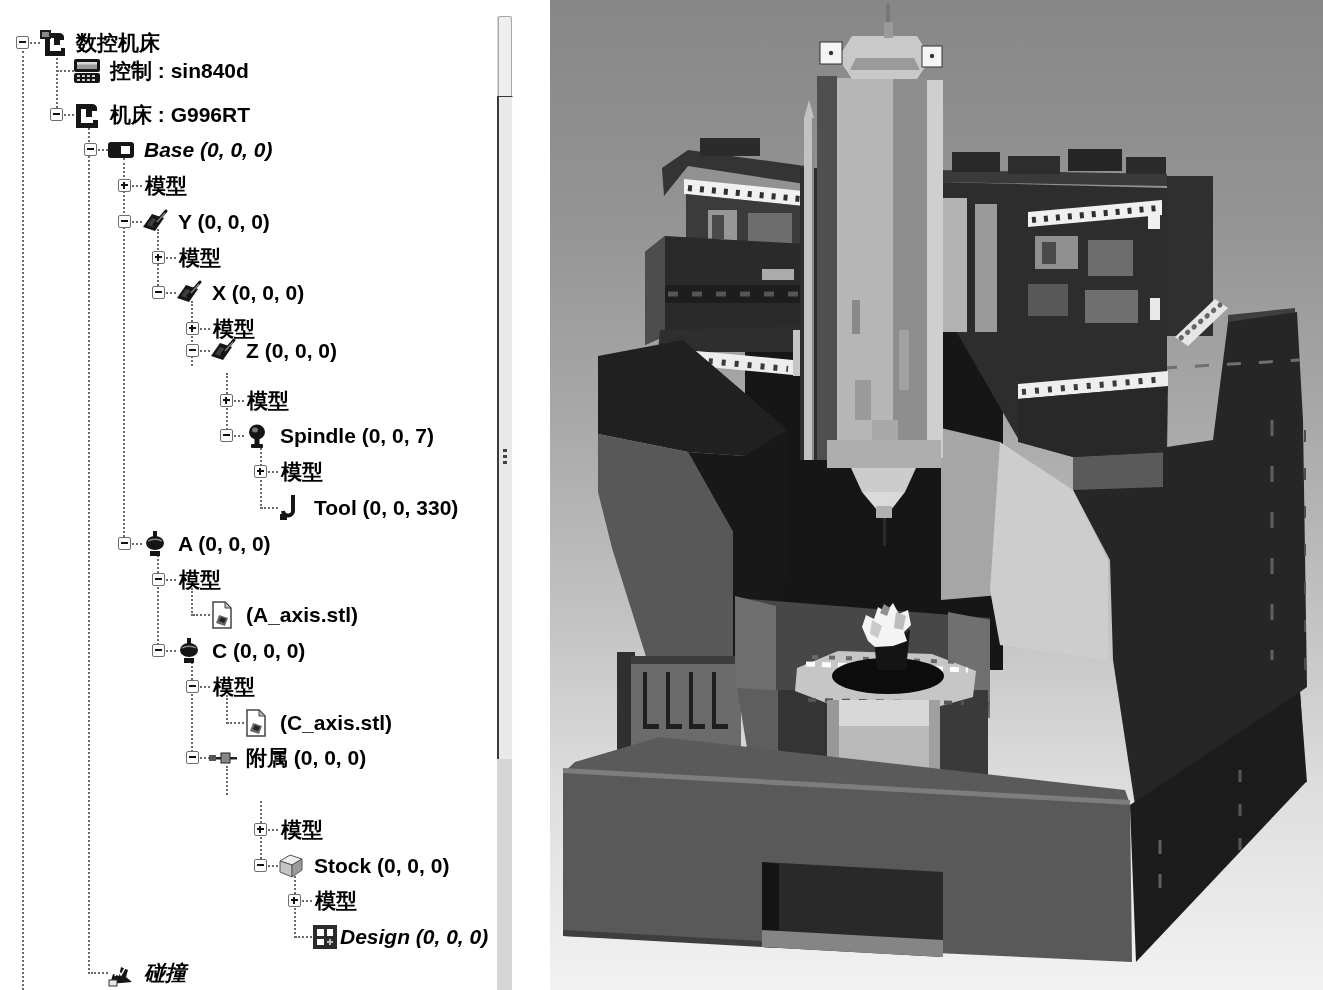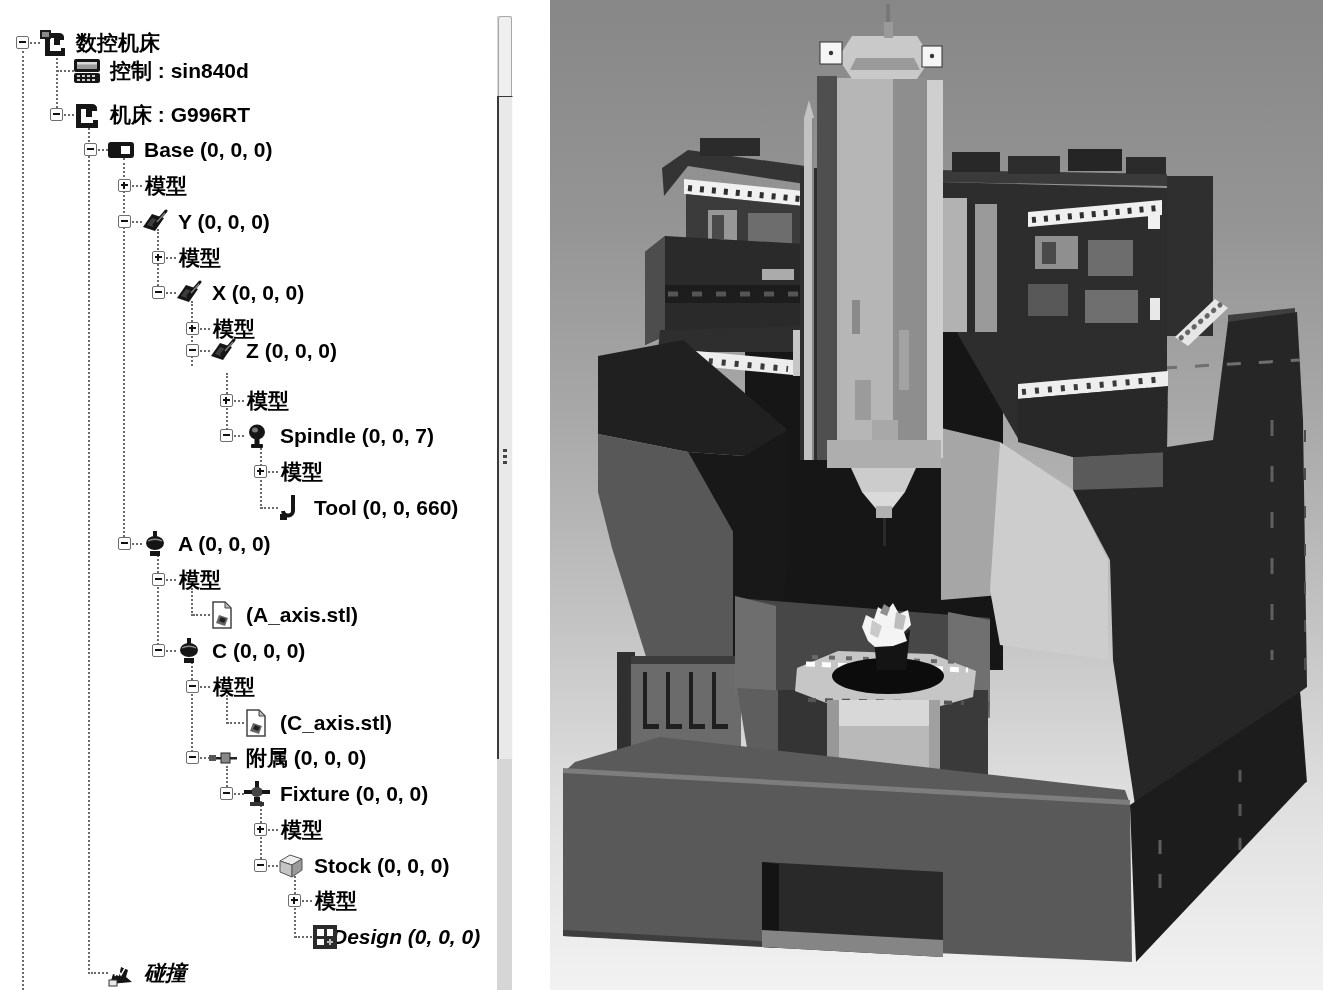--- a/index.html
+++ b/index.html
@@ -99,21 +99,21 @@
     <div class="tree-row" style="top: 132px;">
       <div class="hd" style="left: 91px;"></div>
       <div class="tg" style="left: 84px;"></div>
       <span class="ic" style="left: 106px;">
         <svg viewBox="0 0 30 30">
           <rect x="2" y="7" width="26" height="16" rx="3" fill="#151515"></rect>
           <rect x="6" y="11" width="18" height="8" fill="#ffffff"></rect>
           <rect x="6" y="11" width="9" height="8" fill="#151515"></rect>
         </svg>
       </span>
-      <span class="lbl" style="left: 144px;">Base (0, 0, 0)</span>
+      <span class="lbl" style="left: 144px; font-style: italic;">Base (0, 0, 0)</span>
     </div>
     <div class="tree-row" style="top: 168px;">
       <div class="hd" style="left: 125px;"></div>
       <div class="tg plus" style="left: 118px;"></div>
       <span class="lbl u" style="left: 145px;">模型</span>
     </div>
     <div class="tree-row" style="top: 204px;">
       <div class="hd" style="left: 125px;"></div>
       <div class="tg" style="left: 118px;"></div>
       <span class="ic" style="left: 140px;">
@@ -186,21 +186,21 @@
       <span class="lbl u" style="left: 281px;">模型</span>
     </div>
     <div class="tree-row" style="top: 490px;">
       <div class="hd" style="left: 261px;"></div>
       <span class="ic" style="left: 276px;">
         <svg viewBox="0 0 30 30">
           <path d="M17 2 v15 a5 5 0 0 1 -10 1" fill="none" stroke="#151515" stroke-width="4"></path>
           <rect x="4" y="21" width="7" height="6" fill="#151515"></rect>
         </svg>
       </span>
-      <span class="lbl" style="left: 314px;">Tool (0, 0, 660)</span>
+      <span class="lbl" style="left: 314px;">Tool (0, 0, 330)</span>
     </div>
     <div class="tree-row" style="top: 526px;">
       <div class="hd" style="left: 125px;"></div>
       <div class="tg" style="left: 118px;"></div>
       <span class="ic" style="left: 140px;">
         <svg viewBox="0 0 30 30">
           <rect x="13" y="2" width="4" height="7" fill="#151515"></rect>
           <ellipse cx="15" cy="14" rx="9" ry="7" fill="#151515"></ellipse>
           <path d="M8 12 a9 5 0 0 1 14 0" stroke="#888888" stroke-width="1.5" fill="none"></path>
           <rect x="10" y="22" width="10" height="5" fill="#151515"></rect>
@@ -260,35 +260,20 @@
       <div class="tg" style="left: 186px;"></div>
       <span class="ic" style="left: 208px;">
         <svg viewBox="0 0 30 30">
           <rect x="1" y="12" width="7" height="6" fill="#555555"></rect>
           <rect x="8" y="14" width="5" height="2.5" fill="#222222"></rect>
           <rect x="13" y="10" width="9" height="10" fill="#888888" stroke="#222222"></rect>
           <rect x="22" y="14" width="7" height="2.5" fill="#222222"></rect>
         </svg>
       </span>
       <span class="lbl" style="left: 246px;">附属 (0, 0, 0)</span>
-    </div>
-    <div class="tree-row" style="top: 776px;">
-      <div class="hd" style="left: 227px;"></div>
-      <div class="tg" style="left: 220px;"></div>
-      <span class="ic" style="left: 242px;">
-        <svg viewBox="0 0 30 30">
-          <rect x="13" y="2" width="4" height="7" fill="#151515"></rect>
-          <ellipse cx="15" cy="13" rx="6" ry="5" fill="#444444"></ellipse>
-          <rect x="2" y="11" width="8" height="4" fill="#151515"></rect>
-          <rect x="20" y="11" width="8" height="4" fill="#151515"></rect>
-          <rect x="12" y="18" width="6" height="5" fill="#151515"></rect>
-          <rect x="8" y="23" width="14" height="4" fill="#333333"></rect>
-        </svg>
-      </span>
-      <span class="lbl" style="left: 280px;">Fixture (0, 0, 0)</span>
     </div>
     <div class="tree-row" style="top: 812px;">
       <div class="hd" style="left: 261px;"></div>
       <div class="tg plus" style="left: 254px;"></div>
       <span class="lbl u" style="left: 281px;">模型</span>
     </div>
     <div class="tree-row" style="top: 848px;">
       <div class="hd" style="left: 261px;"></div>
       <div class="tg" style="left: 254px;"></div>
       <span class="ic" style="left: 276px;">
@@ -309,21 +294,21 @@
       <div class="hd" style="left: 295px;"></div>
       <span class="ic" style="left: 310px;">
         <svg viewBox="0 0 30 30">
           <rect x="3" y="3" width="24" height="24" fill="#2b2b2b"></rect>
           <rect x="7" y="7" width="7" height="7" fill="#ffffff"></rect>
           <rect x="17" y="7" width="6" height="7" fill="#ffffff"></rect>
           <rect x="7" y="17" width="7" height="6" fill="#ffffff"></rect>
           <path d="M17 20 h6 M20 17 v6" stroke="#bbbbbb" stroke-width="2"></path>
         </svg>
       </span>
-      <span class="lbl i" style="left: 332px; font-style: italic;">Design (0, 0, 0)</span>
+      <span class="lbl i" style="left: 340px; font-style: italic;">Design (0, 0, 0)</span>
     </div>
     <div class="tree-row" style="top: 955px; text-decoration: underline;">
       <div class="hd" style="left: 91px;"></div>
       <span class="ic" style="left: 106px;">
         <svg viewBox="0 0 30 30">
           <path d="M4 26 l3 -10 6 2 2 -9 7 3 -2 7 6 5 z" fill="#151515"></path>
           <path d="M9 18 l3 -6 3 5 4 -7" stroke="#ffffff" stroke-width="1.5" fill="none"></path>
           <rect x="3" y="22" width="8" height="6" fill="#e8e8e8" stroke="#333333"></rect>
         </svg>
       </span>

